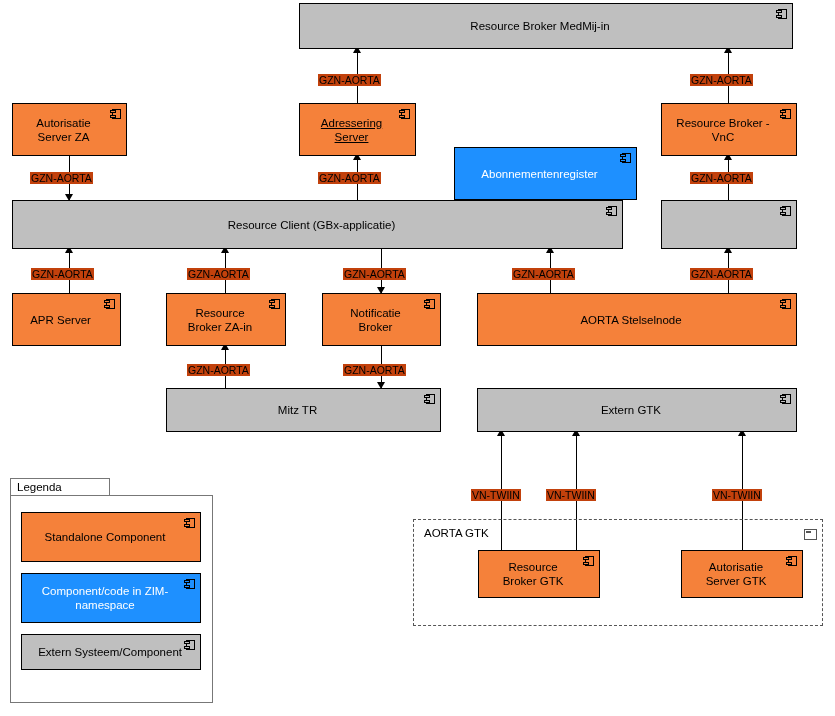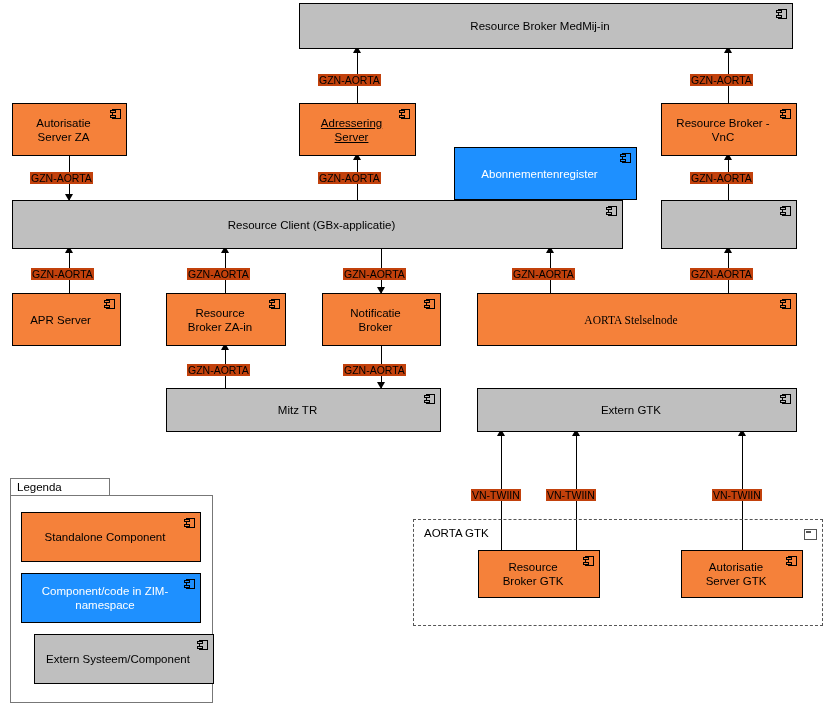--- a/index.html
+++ b/index.html
@@ -321,21 +321,21 @@
   <div class="node orange" style="left:322px; top:293px; width:119px; height:53px;">
     <span class="label">Notificatie
 Broker</span>
     <span class="comp-icon">
         <span class="body"></span>
         <span class="tab1"></span>
         <span class="tab2"></span>
       </span>
   </div>
 
-  <div class="node orange" style="left:477px; top:293px; width:320px; height:53px;font-family:Liberation Serif, serif;">
+  <div class="node orange" style="left:477px; top:293px; width:320px; height:53px;">
     <span class="label">AORTA Stelselnode</span>
     <span class="comp-icon">
         <span class="body"></span>
         <span class="tab1"></span>
         <span class="tab2"></span>
       </span>
   </div>
 
   <div class="node grey" style="left:166px; top:388px; width:275px; height:44px;">
     <span class="label">Mitz TR</span>
@@ -390,21 +390,21 @@
   <div class="legend-item blue" style="left:21px; top:573px; width:180px; height:50px;">
     <span class="label">Component/code in
 ZIM-namespace</span>
     <span class="comp-icon">
         <span class="body"></span>
         <span class="tab1"></span>
         <span class="tab2"></span>
       </span>
   </div>
 
-  <div class="legend-item grey" style="left:34px; top:634px; width:180px; height:50px;">
+  <div class="legend-item grey" style="left:21px; top:634px; width:180px; height:36px;justify-content:flex-end;">
     <span class="label">Extern
 Systeem/Component</span>
     <span class="comp-icon">
         <span class="body"></span>
         <span class="tab1"></span>
         <span class="tab2"></span>
       </span>
   </div>
 
 </div>

